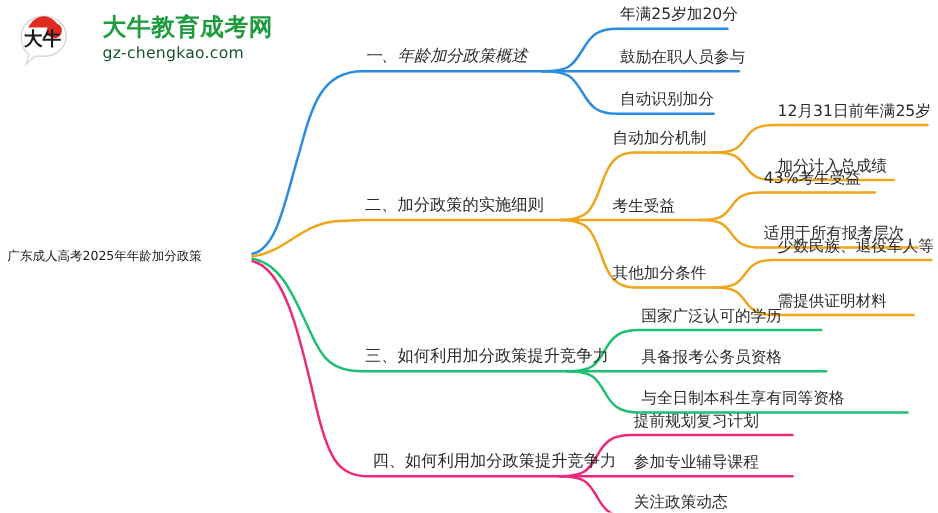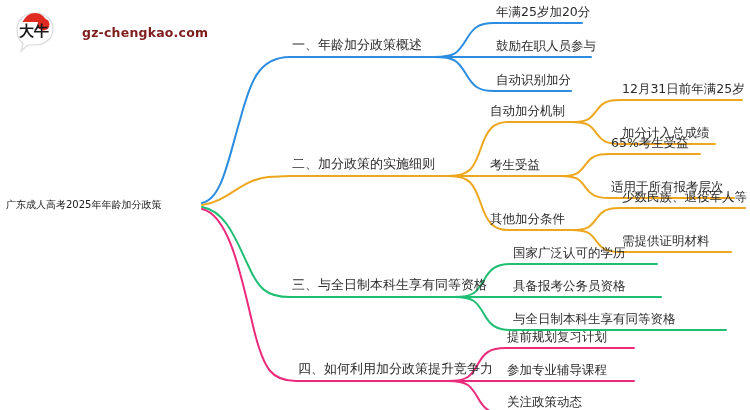--- a/index.html
+++ b/index.html
@@ -38,22 +38,22 @@
   .logo-title {
     font-size: 19px;
     font-weight: bold;
     color: #1f9b3f;
     letter-spacing: 0.5px;
     white-space: nowrap;
   }
   .logo-sub {
     margin-top: 4px;
     font-size: 12.5px;
-    font-weight: bold;
-    color: #7f1d1d;
+    font-weight: normal;
+    color: #14532d;
     letter-spacing: 0.2px;
     white-space: nowrap;
   }
 
   
   .node {
     position: absolute;
     white-space: nowrap;
     color: #2b2b2b;
     transform: translateY(-50%);
@@ -108,46 +108,47 @@
 <div class="logo-wrap">
   <div class="logo-mark">
     <svg width="46" height="46" viewBox="0 0 46 46">
       <path d="M23 5 C33.5 5 41 12.2 41 21 C41 29.8 33.5 37 23 37 L16 37 L9 43 L11 35.5 C6.5 32.4 5 27 5 21 C5 12.2 12.5 5 23 5 Z" fill="#ffffff" stroke="#d9d9d9" stroke-width="1.2"></path>
       <path d="M10.5 14 C13.5 8.2 18 5 23 5 C28 5 32.5 8.2 35.5 14 Z" fill="#e02b20"></path>
       <circle cx="31.5" cy="16.5" r="6" fill="#e02b20"></circle>
       <text x="22" y="28" font-family="DejaVu Sans, sans-serif" font-size="15" font-weight="bold" fill="#1a1a1a" text-anchor="middle">大牛</text>
     </svg>
   </div>
   <div class="logo-text">
+    <span class="logo-title">大牛教育成考网</span>
     <span class="logo-sub">gz-chengkao.com</span>
   </div>
 </div>
 
 <div class="node root" style="left:6px; top:205px;">广东成人高考2025年年龄加分政策</div>
 
-<div class="node lvl1" style="left:292px; top:45px;">一、年龄加分政策概述</div>
+<div class="node lvl1" style="left:292px; top:45px;font-style:italic;">一、年龄加分政策概述</div>
 <div class="node lvl2" style="left:496px; top:12px;">年满25岁加20分</div>
 <div class="node lvl2" style="left:496px; top:46px;">鼓励在职人员参与</div>
 <div class="node lvl2" style="left:496px; top:80px;">自动识别加分</div>
 
 <div class="node lvl1" style="left:292px; top:164px;font-family:Liberation Serif, serif;">二、加分政策的实施细则</div>
 
 <div class="node lvl2" style="left:490px; top:111px;">自动加分机制</div>
 <div class="node lvl3" style="left:622px; top:89px;">12月31日前年满25岁</div>
 <div class="node lvl3" style="left:622px; top:133px;">加分计入总成绩</div>
 
 <div class="node lvl2" style="left:490px; top:165px;">考生受益</div>
-<div class="node lvl3" style="left:611px; top:143px;">65%考生受益</div>
+<div class="node lvl3" style="left:611px; top:143px;">43%考生受益</div>
 <div class="node lvl3" style="left:611px; top:187px;">适用于所有报考层次</div>
 
 <div class="node lvl2" style="left:490px; top:219px;">其他加分条件</div>
 <div class="node lvl3" style="left:622px; top:197px;">少数民族、退役军人等</div>
 <div class="node lvl3" style="left:622px; top:241px;">需提供证明材料</div>
 
-<div class="node lvl1" style="left:292px; top:285px;">三、与全日制本科生享有同等资格</div>
+<div class="node lvl1" style="left:292px; top:285px;">三、如何利用加分政策提升竞争力</div>
 <div class="node lvl2" style="left:513px; top:253px;">国家广泛认可的学历</div>
 <div class="node lvl2" style="left:513px; top:286px;">具备报考公务员资格</div>
 <div class="node lvl2" style="left:513px; top:319px;">与全日制本科生享有同等资格</div>
 
 <div class="node lvl1" style="left:298px; top:369px;">四、如何利用加分政策提升竞争力</div>
 <div class="node lvl2" style="left:507px; top:337px;">提前规划复习计划</div>
 <div class="node lvl2" style="left:507px; top:370px;">参加专业辅导课程</div>
 <div class="node lvl2" style="left:507px; top:402px;">关注政策动态</div>
 
 </body></html>

